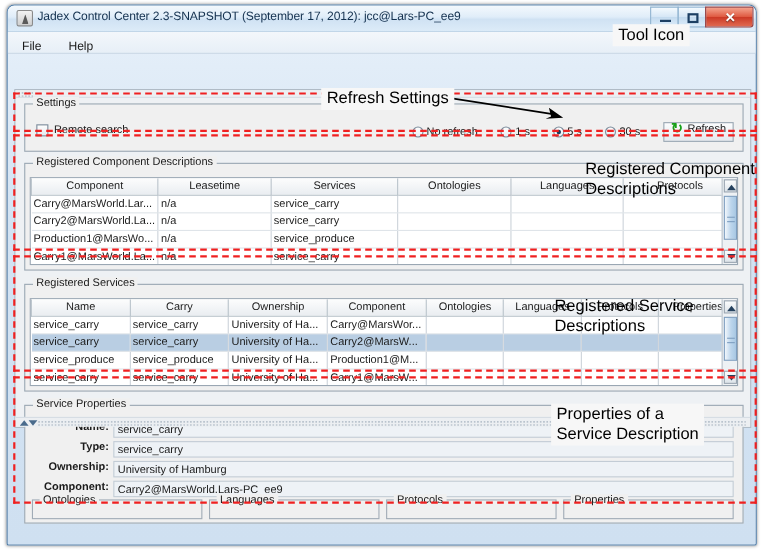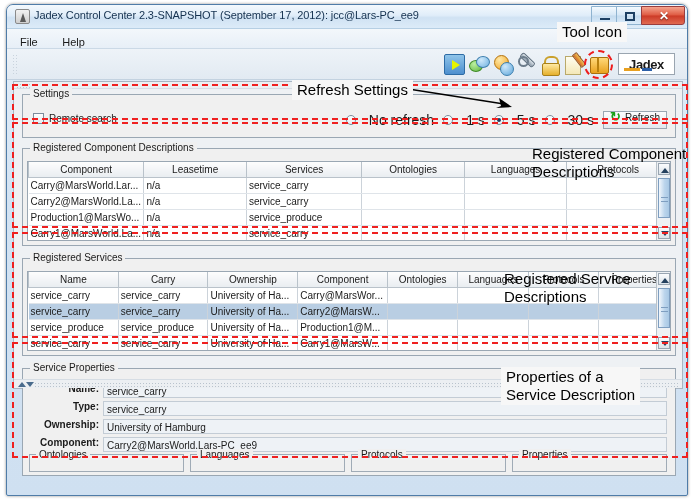--- a/index.html
+++ b/index.html
@@ -145,21 +145,21 @@
 
   
   .redbox { position:absolute; border:2px dashed #ef2020; pointer-events:none; z-index:40; }
 
   
   #settings { left:8px; top:12px; width:654px; height:44px; }
   .chk-row { position:absolute; left:10px; top:18px; display:flex; align-items:center; }
   .cbox { width:11px; height:11px; border:1px solid #7c8c9c; background:linear-gradient(#fdfdfd,#e6ebf0); margin-right:5px; }
   .chk-label { font-size:10px; color:#1a1a1a; }
   .refresh-row { position:absolute; right:8px; top:16px; display:flex; align-items:center; gap:0; }
-  .radio-opt { display:flex; align-items:center; margin-right:9px; font-size:14px; color:#1a1a1a;gap:10px; }
+  .radio-opt { display:flex; align-items:center; margin-right:21px; font-size:10px; color:#1a1a1a; }
   .radio {
     width:10px; height:10px; border-radius:50%; border:1px solid #7c8c9c;
     background:linear-gradient(#fdfdfd,#e8edf2); margin-right:3px; position:relative;
   }
   .radio.sel::after { content:""; position:absolute; left:2px; top:2px; width:4px; height:4px; border-radius:50%; background:#1e3c5c; }
   .refresh-btn {
     display:flex; align-items:flex-start; gap:3px; height:18px; padding:0 6px;
     border:1px solid #9aa7b3; background:linear-gradient(#fbfcfd,#e4e9ee);
     font-size:10px; color:#1a1a1a;
   }
@@ -267,39 +267,20 @@
           <span class="g-close">✕</span>
         </div>
       </div>
     </div>
 
     <div class="menubar">
       <span class="menu-item">File</span>
       <span class="menu-item">Help</span>
     </div>
 
-    <div class="toolbar">
-      <div class="grip"></div>
-      <div class="tb-icons">
-        <div class="tb-ico ico-run"></div>
-        <div class="tb-ico ico-chat"></div>
-        <div class="tb-ico ico-clock"></div>
-        <div class="tb-ico ico-wrench"></div>
-        <div class="tb-ico ico-lock"></div>
-        <div class="tb-ico ico-edit"></div>
-        <div class="tb-ico ico-book">
-          <span class="ring"></span>
-        </div>
-        <div class="jadex-logo">
-          <i class="bar1"></i>
-            <i class="bar2"></i>
-          <span>Jadex</span>
-        </div>
-      </div>
-    </div>
 
     <div class="content">
       <div class="splitter-top"></div>
 
       <div class="gbox" id="settings">
         <div class="gtitle">Settings</div>
         <div class="chk-row">
           <span class="cbox"></span>
           <span class="chk-label">Remote search</span>
         </div>

